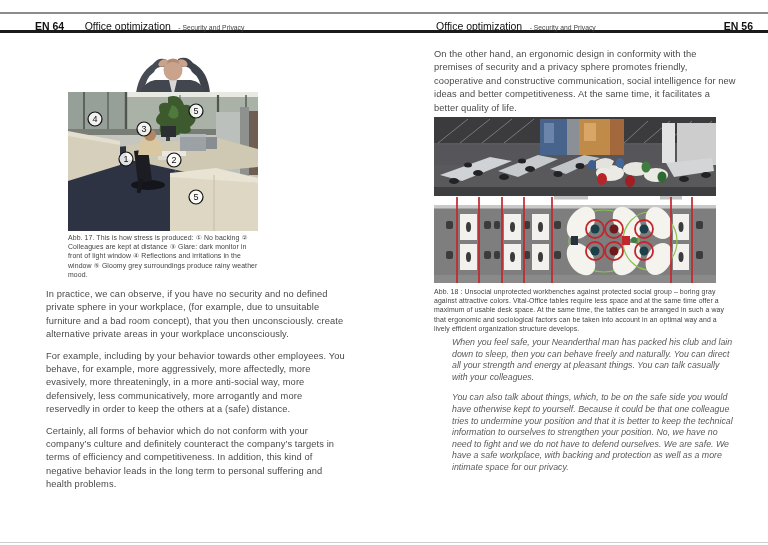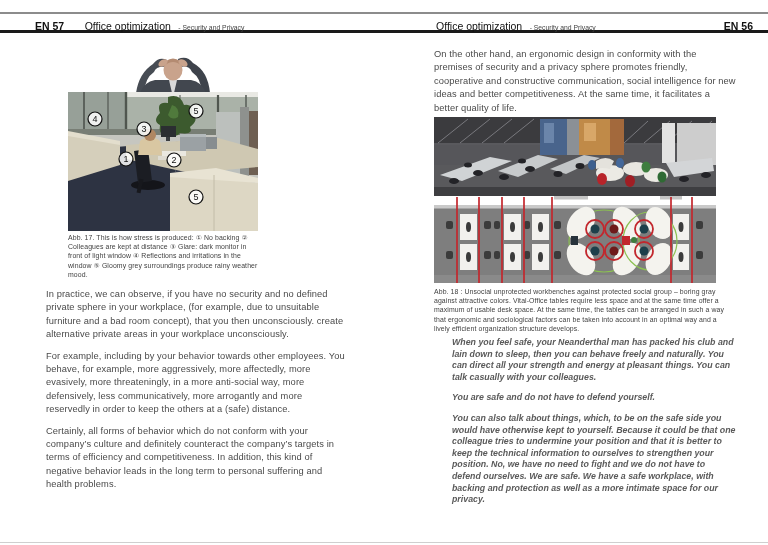--- a/index.html
+++ b/index.html
@@ -11,35 +11,35 @@
   .rule-page-bottom{position:absolute;left:0;top:542px;width:768px;height:1px;background:#cfcfcf;}
   .hdr{position:absolute;top:16px;height:14px;white-space:nowrap;}
   .hdr .num{font-weight:bold;font-size:10.5px;color:#111;}
   .hdr .title{font-weight:normal;font-size:10.5px;color:#111;}
   .hdr .sub{font-size:6.8px;color:#444;margin-left:3px;}
   
   .bodytext{position:absolute;font-size:9.3px;line-height:13.4px;color:#4a4a4a;letter-spacing:.1px;}
   .bodytext p{margin:0 0 8px 0;}
   .caption{position:absolute;font-size:6.9px;line-height:9.2px;color:#3f3f3f;letter-spacing:.1px;}
   .quotes{position:absolute;font-size:8.8px;line-height:11.6px;color:#5a5a5a;font-style:italic;}
-  .quotes p{margin:0 0 9px 0;font-weight:bold;}
+  .quotes p{margin:0 0 9px 0;}
   .fig{position:absolute;}
   .fig svg{display:block;}
 </style>
 </head>
 <body>
 
 <div id="page">
 
   <div class="rule-top"></div>
   <div class="rule-bottom"></div>
   <div class="rule-page-bottom"></div>
 
   <div class="hdr" style="left:35px;">
-    <span class="num">EN 57</span>
+    <span class="num">EN 64</span>
     <span class="title" style="margin-left:16px;">Office optimization</span>
     <span class="sub">- Security and Privacy</span>
   </div>
 
   <div class="hdr" style="left:436px;">
     <span class="title">Office optimization</span>
     <span class="sub">- Security and Privacy</span>
   </div>
   <div class="hdr" style="right:15px;">
     <span class="num">EN 56</span>
@@ -297,17 +297,16 @@
             <line x1="258" y1="80" x2="258" y2="166"></line>
         </g>
       </g>
     </svg>
   </div>
 
   <div class="caption" style="left:434px;top:287px;width:296px;">Abb. 18  : Unsocial unprotected workbenches against protected social group – boring gray against attractive colors. Vital-Office tables require less space and at the same time offer a maximum of usable desk space. At the same time, the tables can be arranged in such a way that ergonomic and sociological factors can be taken into account in an optimal way and a lively efficient organization structure develops.</div>
 
   <div class="quotes" style="left:452px;top:337px;width:284px;">
     <p>When you feel safe, your Neanderthal man has packed his club and lain down to sleep, then you can behave freely and naturally. You can direct all your strength and energy at pleasant things. You can talk casually with your colleagues.</p>
-    <p>You are safe and do not have to defend yourself.</p>
     <p>You can also talk about things, which, to be on the safe side you would have otherwise kept to yourself. Because it could be that one colleague tries to undermine your position and that it is better to keep the technical information to ourselves to strengthen your position. No, we have no need to fight and we do not have to defend ourselves. We are safe. We have a safe workplace, with backing and protection as well as a more intimate space for our privacy.</p>
   </div>
 
 </div>
 
 </body></html>

